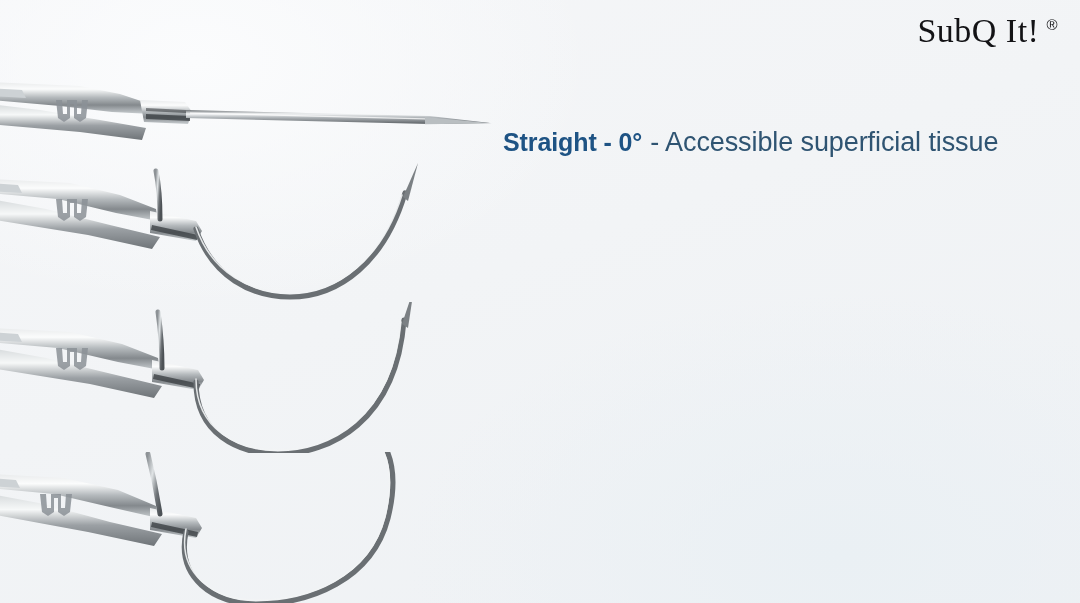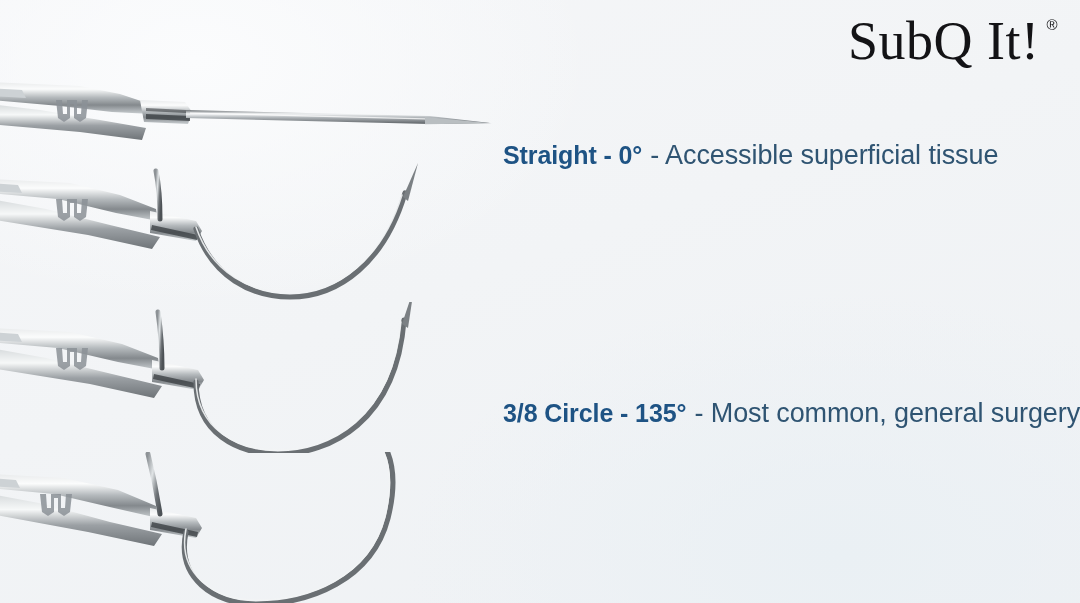--- a/index.html
+++ b/index.html
@@ -29,21 +29,21 @@
     position: absolute;
     top: 14px;
     right: 22px;
     display: flex;
     align-items: flex-start;
     color: #131316;
     font-family: "Liberation Serif", serif;
     letter-spacing: 0.5px;
   }
   .logo-word {
-    font-size: 54px;
+    font-size: 34px;
     line-height: 1;
     font-weight: 400;
     white-space: nowrap;
   }
   .logo-reg {
     font-size: 15px;
     line-height: 1;
     margin-left: 7px;
     margin-top: 3px;
     font-family: "Liberation Sans", sans-serif;
@@ -71,21 +71,21 @@
   }
 
   .caption {
     position: absolute;
     left: 503px;
     width: 575px;
     display: flex;
     align-items: baseline;
     white-space: nowrap;
   }
-  #caption-0 { top: 140px; }
+  #caption-0 { top: 127px; }
   #caption-1 { top: 247px; }
 
   .cap-title {
     font-size: 25px;
     font-weight: bold;
     color: #1e5384;
     letter-spacing: -0.1px;
   }
   .cap-desc {
     font-size: 27px;
@@ -191,27 +191,20 @@
       <path d="M 56 48 L 58 66 L 64 70 L 70 66 L 70 52 L 74 52 L 74 66 L 80 70 L 86 66 L 88 48 L 82 48 L 81 62 L 77 62 L 77 48 L 67 48 L 67 62 L 63 62 L 62 48 Z" fill="#8b9096" opacity="0.85"></path>
       <path d="M 150 60 L 196 70 L 202 80 L 196 90 L 150 82 Z" fill="url(#mtl1a)"></path>
       <path d="M 152 74 L 198 84 L 197 89 L 151 79 Z" fill="#3c4145" opacity="0.8"></path>
 
       <path d="M 160 68 C 160 44 158 30 156 20" stroke="url(#ndl1)" stroke-width="5" fill="none" stroke-linecap="round"></path>
       <path d="M 196 78 C 212 126 252 146 290 146 C 340 146 385 110 405 42" stroke="#6a6f73" stroke-width="5.2" fill="none" stroke-linecap="round"></path>
       <path d="M 196 76 C 212 123 252 142 290 142 C 338 142 382 108 402 44" stroke="#f2f4f5" stroke-width="1.5" fill="none" stroke-linecap="round" opacity="0.9"></path>
       <path d="M 403 46 L 418 12 L 408 50 Z" fill="#7b8084"></path>
     </svg>
 
-    <div class="caption" id="caption-1">
-      <span class="cap-title">3/8 Circle - 135°</span>
-      <span class="cap-desc">
-        <span class="cap-dash">-</span>
-        <span>Most common, general surgery</span>
-      </span>
-    </div>
   </div>
 
   <div class="row" id="row-2">
     <svg class="instrument" viewBox="0 0 500 151" xmlns="http://www.w3.org/2000/svg">
       <defs>
         <linearGradient id="mtl2a" x1="0" y1="0" x2="0" y2="1">
           <stop offset="0%" stop-color="#e9ebec"></stop>
           <stop offset="22%" stop-color="#fbfcfc"></stop>
           <stop offset="48%" stop-color="#b5babd"></stop>
           <stop offset="72%" stop-color="#84898d"></stop>

